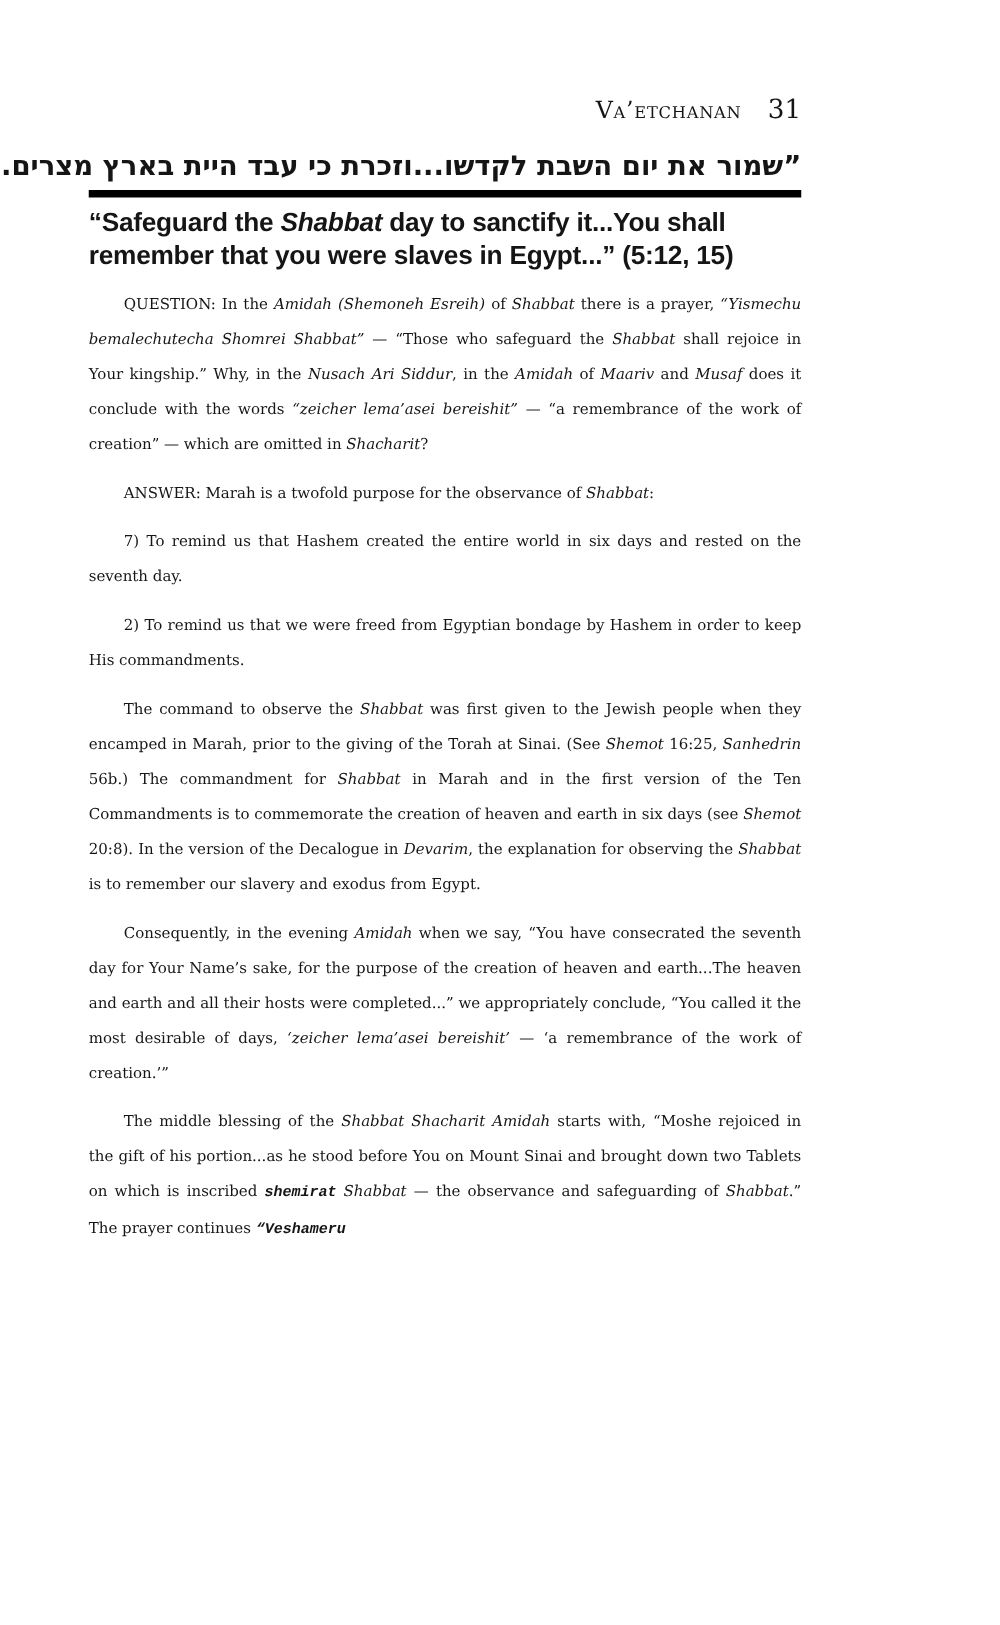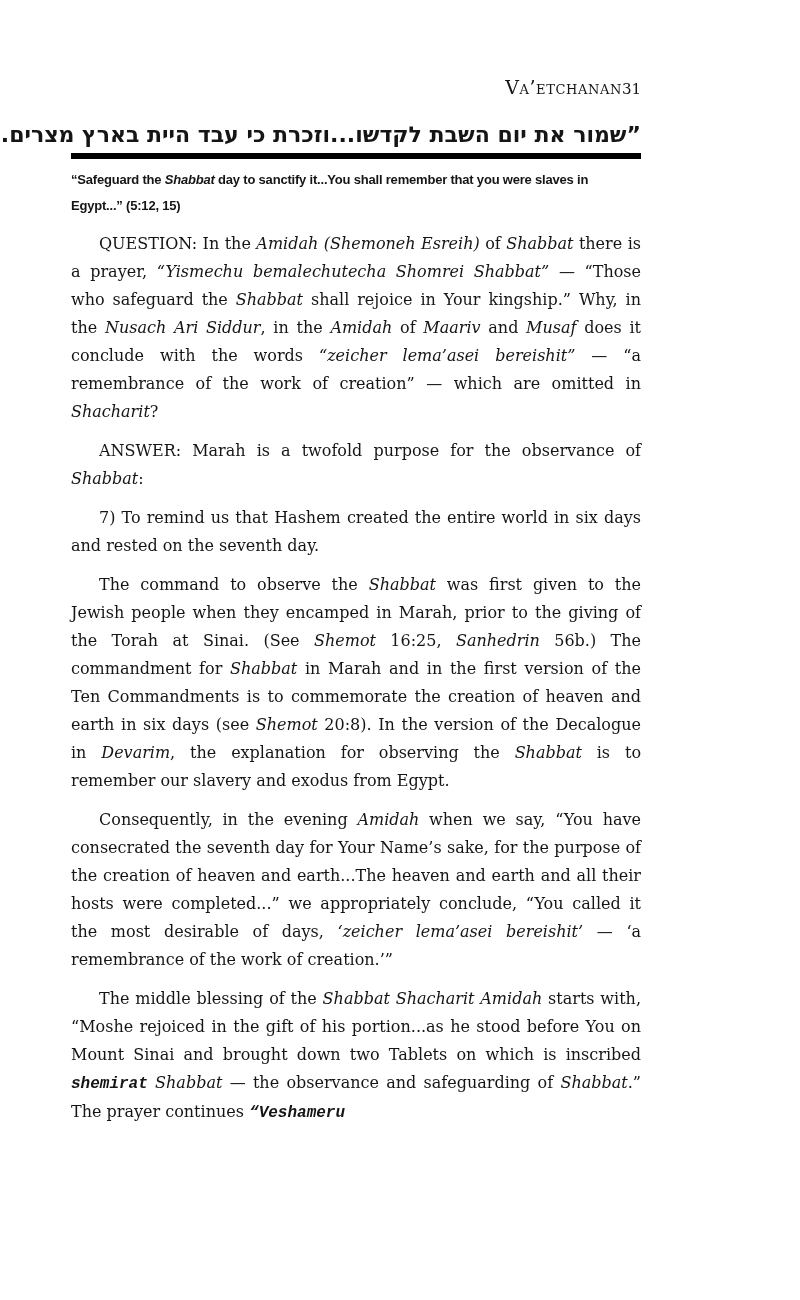--- a/index.html
+++ b/index.html
@@ -23,22 +23,22 @@
     justify-content: flex-end;
     align-items: baseline;
     font-size: 19px;
     line-height: 22px;
   }
   .rh-title {
     font-variant: small-caps;
     letter-spacing: 0.6px;
   }
   .rh-page {
-    margin-left: 0;
-    font-size: 15px;
+    margin-left: 21px;
+    font-size: 21px;
   }
   
   .hebrew-heading {
     direction: rtl;
     unicode-bidi: embed;
     margin-top: 22px;
     font-family: "DejaVu Sans", sans-serif;
     font-weight: bold;
     font-size: 22px;
     line-height: 26px;
@@ -49,30 +49,30 @@
   .heading-rule {
     height: 6px;
     background: #000000;
     margin-top: 5px;
   }
   
   .verse-heading {
     margin-top: 8px;
     font-family: "Liberation Sans", sans-serif;
     font-weight: bold;
-    font-size: 13px;
+    font-size: 21px;
     line-height: 26px;
     letter-spacing: -0.2px;
     text-align: left;
   }
   
   .body-text { margin-top: 2px; }
   .para {
     margin-top: 11px;
-    font-size: 16px;
+    font-size: 12px;
     line-height: 28px;
     text-align: justify;
     text-indent: 28px;
   }
   .seg.n  { font-style: normal; }
   .seg.i  { font-style: italic; }
   .seg.bi { font-weight: bold; font-style: italic; font-family: Liberation Mono, monospace; }
 </style>
 </head>
 <body>
@@ -87,18 +87,19 @@
   <div class="hebrew-heading" dir="rtl">”שמור את יום השבת לקדשו...וזכרת כי עבד היית בארץ מצרים...”</div>
 
   <div class="heading-rule"></div>
 
   <div class="verse-heading"><span class="seg n">“Safeguard the </span><span class="seg i">Shabbat</span><span class="seg n"> day to sanctify it...You shall remember that you were slaves in Egypt...” (5:12, 15)</span></div>
 
   <div class="body-text">
       <p class="para"><span class="seg n">QUESTION: In the </span><span class="seg i">Amidah (Shemoneh Esreih)</span><span class="seg n"> of </span><span class="seg i">Shabbat</span><span class="seg n"> there is a prayer, </span><span class="seg i">“Yismechu bemalechutecha Shomrei Shabbat”</span><span class="seg n"> — “Those who safeguard the </span><span class="seg i">Shabbat</span><span class="seg n"> shall rejoice in Your kingship.” Why, in the </span><span class="seg i">Nusach Ari Siddur</span><span class="seg n">, in the </span><span class="seg i">Amidah</span><span class="seg n"> of </span><span class="seg i">Maariv</span><span class="seg n"> and </span><span class="seg i">Musaf</span><span class="seg n"> does it conclude with the words </span><span class="seg i">“zeicher lema’asei bereishit”</span><span class="seg n"> — “a remembrance of the work of creation” — which are omitted in </span><span class="seg i">Shacharit</span><span class="seg n">?</span></p>
       <p class="para"><span class="seg n">ANSWER: Marah is a twofold purpose for the observance of </span><span class="seg i">Shabbat</span><span class="seg n">:</span></p>
       <p class="para"><span class="seg n">7) To remind us that Hashem created the entire world in six days and rested on the seventh day.</span></p>
+      <p class="para"><span class="seg n">2) To remind us that we were freed from Egyptian bondage by Hashem in order to keep His commandments.</span></p>
       <p class="para"><span class="seg n">The command to observe the </span><span class="seg i">Shabbat</span><span class="seg n"> was first given to the Jewish people when they encamped in Marah, prior to the giving of the Torah at Sinai. (See </span><span class="seg i">Shemot</span><span class="seg n"> 16:25, </span><span class="seg i">Sanhedrin</span><span class="seg n"> 56b.) The commandment for </span><span class="seg i">Shabbat</span><span class="seg n"> in Marah and in the first version of the Ten Commandments is to commemorate the creation of heaven and earth in six days (see </span><span class="seg i">Shemot</span><span class="seg n"> 20:8). In the version of the Decalogue in </span><span class="seg i">Devarim</span><span class="seg n">, the explanation for observing the </span><span class="seg i">Shabbat</span><span class="seg n"> is to remember our slavery and exodus from Egypt.</span></p>
       <p class="para"><span class="seg n">Consequently, in the evening </span><span class="seg i">Amidah</span><span class="seg n"> when we say, “You have consecrated the seventh day for Your Name’s sake, for the purpose of the creation of heaven and earth...The heaven and earth and all their hosts were completed...” we appropriately conclude, “You called it the most desirable of days, </span><span class="seg i">‘zeicher lema’asei bereishit’</span><span class="seg n"> — ‘a remembrance of the work of creation.’”</span></p>
       <p class="para"><span class="seg n">The middle blessing of the </span><span class="seg i">Shabbat Shacharit Amidah</span><span class="seg n"> starts with, “Moshe rejoiced in the gift of his portion...as he stood before You on Mount Sinai and brought down two Tablets on which is inscribed </span><span class="seg bi">shemirat</span><span class="seg n"> </span><span class="seg i">Shabbat</span><span class="seg n"> — the observance and safeguarding of </span><span class="seg i">Shabbat</span><span class="seg n">.” The prayer continues </span><span class="seg bi">“Veshameru</span></p>
     </div>
 
 </div>
 
 </body></html>

